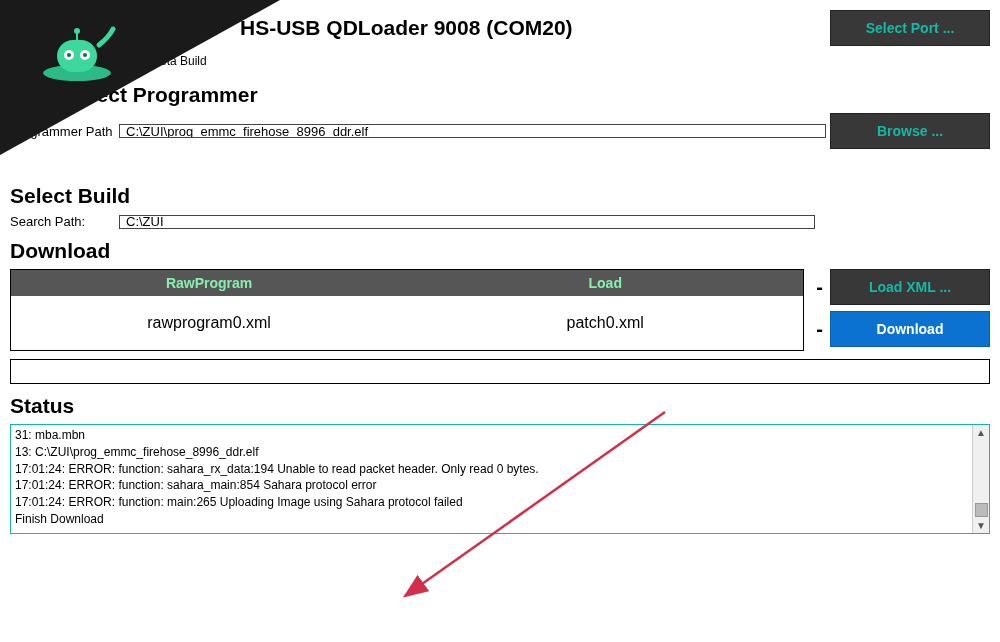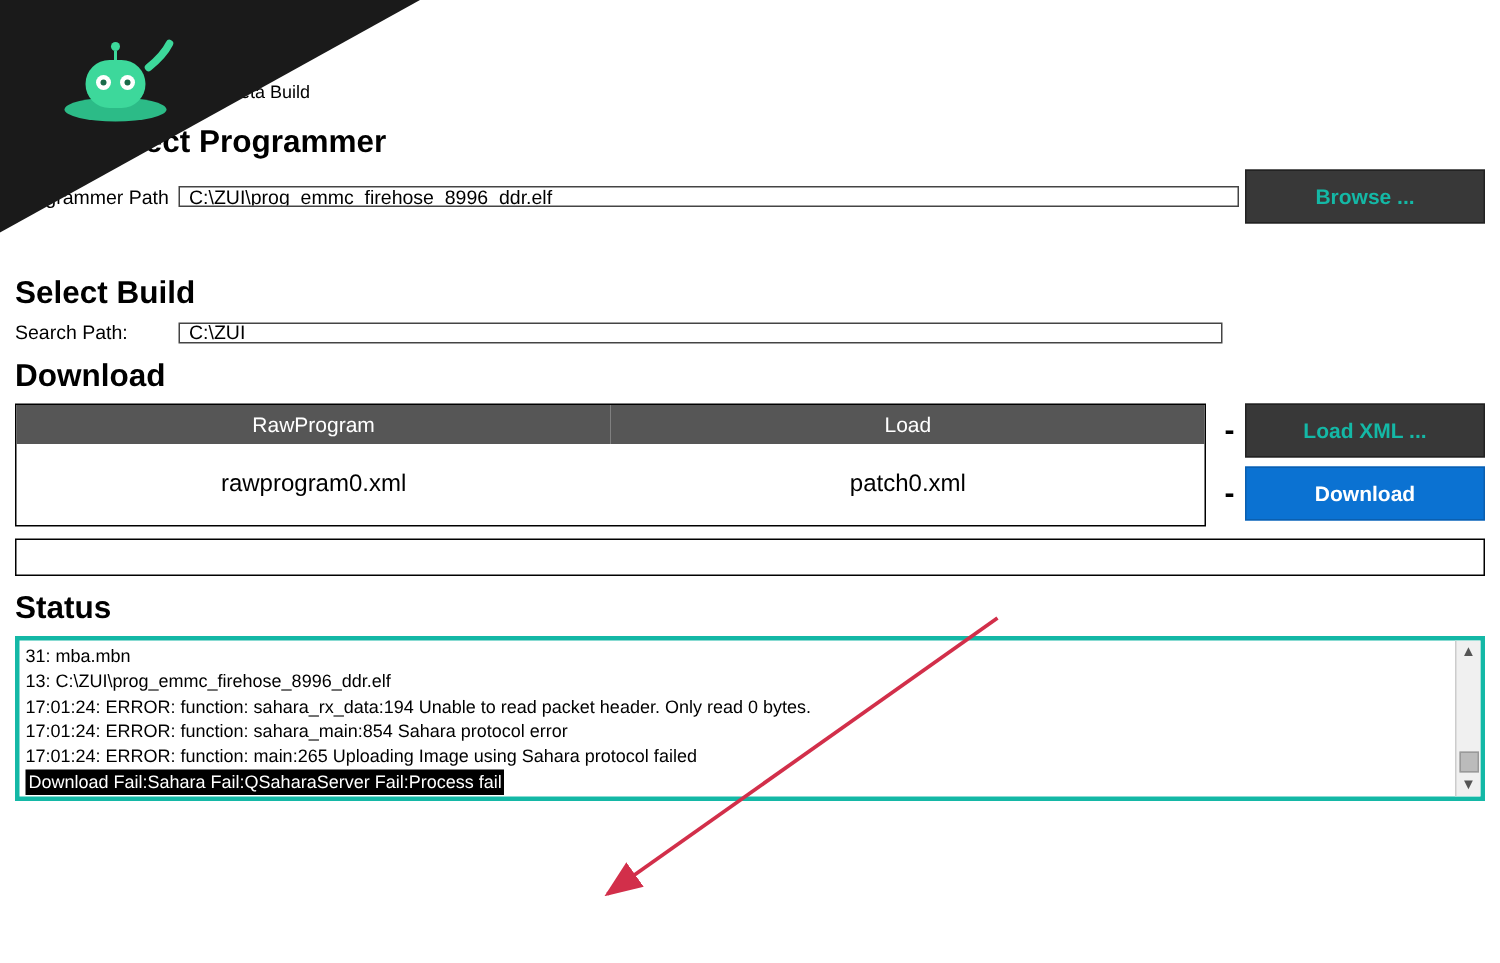--- a/index.html
+++ b/index.html
@@ -136,22 +136,22 @@
     border: 1px solid #000;
   }
 
   .download-table {
     width: 100%;
     border-collapse: collapse;
   }
 
   .download-table th {
     background: #565656;
-    color: #ffffff;
-    font-weight: normal;
+    color: #86efac;
+    font-weight: bold;
     padding: 5px 8px;
     font-size: 14px;
     text-align: center;
     border: none;
   }
 
   .download-table td {
     padding: 18px 8px;
     font-size: 16px;
     text-align: center;
@@ -182,21 +182,21 @@
     border: 1px solid #000;
     height: 25px;
     width: 100%;
     margin-top: 8px;
   }
 
   .status-section {
   }
 
   .status-box {
-    border: 3px solid #14b8a6;
+    border: 1px solid #14b8a6;
     font-family: Arial, sans-serif;
     font-size: 12px;
     height: 110px;
     overflow: hidden;
     position: relative;
     display: flex;
   }
 
   .status-lines {
     flex: 1;
@@ -257,20 +257,21 @@
     <circle cx="50" cy="40" r="2" fill="#1a6b4a"></circle>
     <circle cx="42" cy="16" r="3" fill="#3dd89b"></circle>
     <line x1="42" y1="19" x2="42" y2="25" stroke="#3dd89b" stroke-width="2"></line>
     <path d="M64 30 Q 74 22 78 14" stroke="#3dd89b" stroke-width="5" fill="none" stroke-linecap="round"></path>
   </svg>
 </div>
 
 <div class="content">
 
   <div class="title-row">
+    <div class="main-title">HS-USB QDLoader 9008 (COM20)</div>
     <button class="btn-dark">Select Port ...</button>
   </div>
 
   <div class="radio-row">
     <span class="radio-dot"></span>
     <span>Meta Build</span>
   </div>
 
   <div class="section-title" style="margin-left:55px;">Select Programmer</div>
   <div class="row">
@@ -320,21 +321,20 @@
 
   <div class="status-section">
     <div class="section-title">Status</div>
     <div class="status-box">
       <div class="status-lines">
         <div>31: mba.mbn</div>
         <div>13: C:\ZUI\prog_emmc_firehose_8996_ddr.elf</div>
         <div>17:01:24: ERROR: function: sahara_rx_data:194 Unable to read packet header. Only read 0 bytes.</div>
         <div>17:01:24: ERROR: function: sahara_main:854 Sahara protocol error</div>
         <div>17:01:24: ERROR: function: main:265 Uploading  Image using Sahara protocol failed</div>
-        <div><span class="highlighted-line">Download Fail:Sahara Fail:QSaharaServer Fail:Process fail</span></div>
         <div>Finish Download</div>
       </div>
       <div class="scrollbar">
         <span class="scroll-arrow">▲</span>
         <div style="flex:1"></div>
         <div class="scroll-thumb"></div>
         <span class="scroll-arrow">▼</span>
       </div>
     </div>
   </div>

